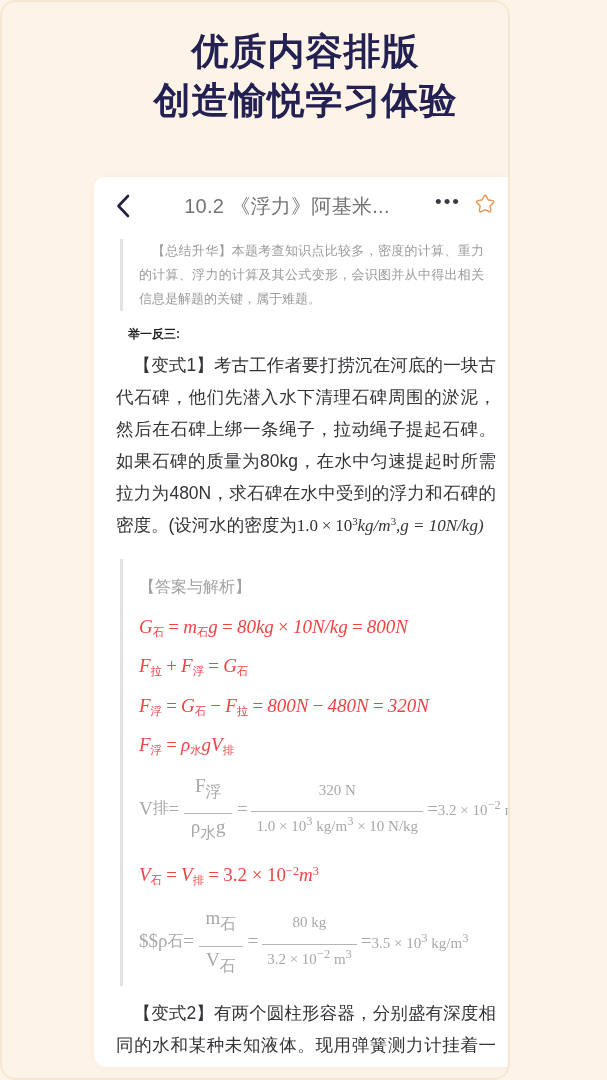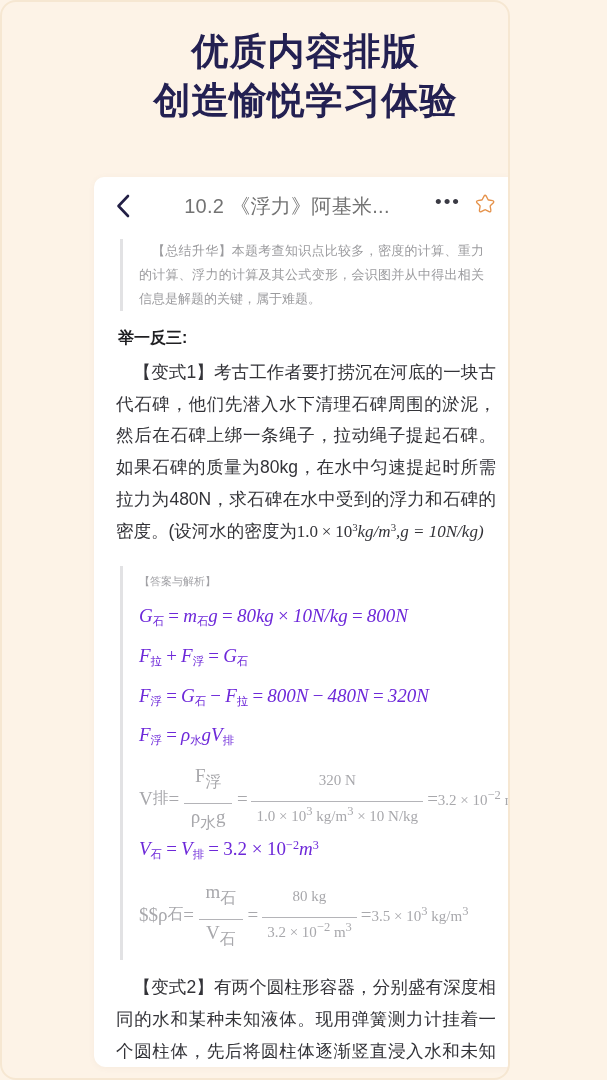--- a/index.html
+++ b/index.html
@@ -127,54 +127,55 @@
     padding: 0 4px 0 16px;
     margin: 4px 8px 6px 4px;
     color: #9b9b9e;
     font-size: 13px;
     line-height: 1.85;
     text-align: justify;
   }
   .quote-block p { margin: 0; text-indent: 1em; }
 
   .section-title {
-    font-size: 16px;
+    font-size: 12px;
     font-weight: bold;
     color: #1f1f22;
-    margin: 14px 0 6px 2px;
+    margin: 14px 0 6px 12px;
     line-height: 1.6;
   }
 
   .para {
     font-size: 17.5px;
     line-height: 1.82;
     color: #333338;
     text-align: justify;
     margin: 6px 0 0 0;
     text-indent: 1em;
   }
 
   
   .answer-block {
     border-left: 3px solid #e2e2e4;
     margin: 18px 0 6px 4px;
     padding: 6px 4px 10px 16px;
     color: #a2a2a6;
   }
   .answer-label {
-    font-size: 11px;
+    font-size: 16px;
     line-height: 1.7;
     margin-bottom: 2px;
     color: #a2a2a6;
+    margin-top: 8px;
   }
 
   
   .math {
     font-family: "Liberation Serif", "DejaVu Serif", serif;
-    color: #6d28d9;
+    color: #ef4444;
     font-size: 19px;
     line-height: 1.35;
     margin: 13px 0 0 0;
     white-space: nowrap;
   }
   .math .it { font-style: italic; }
   .math .up { font-style: normal; }
   .math sub {
     font-size: 0.6em;
     font-style: normal;
@@ -289,21 +290,21 @@
           </span>
           <span class="op">=</span>
           <span class="frac small">
             <span class="num"><span class="up">320 N</span></span>
             <span class="den"><span class="up">1.0 × 10</span><sup>3</sup><span class="up"> kg/m</span><sup>3</sup><span class="up"> × 10 N/kg</span></span>
           </span>
           <span class="op">=</span>
           <span class="small"><span class="up">3.2 × 10</span><sup>−2</sup><span class="up"> m</span><sup>3</sup></span>
         </div>
 
-        <div class="math" style="margin-top:2px;">
+        <div class="math" style="margin-top:18px;">
           <span class="it">V</span><sub>石</sub><span class="op">=</span><span class="it">V</span><sub>排</sub><span class="op">=</span><span class="up">3.2 × 10</span><sup>−2</sup><span class="it">m</span><sup>3</sup>
         </div>
 
         <div class="math-row" style="margin-top:18px;">
           <span class="up">$$</span>
             <span class="it">ρ</span>
             <sub>石</sub>
             <span class="op">=</span>
           <span class="frac">
             <span class="num"><span class="it">m</span><sub>石</sub></span>

